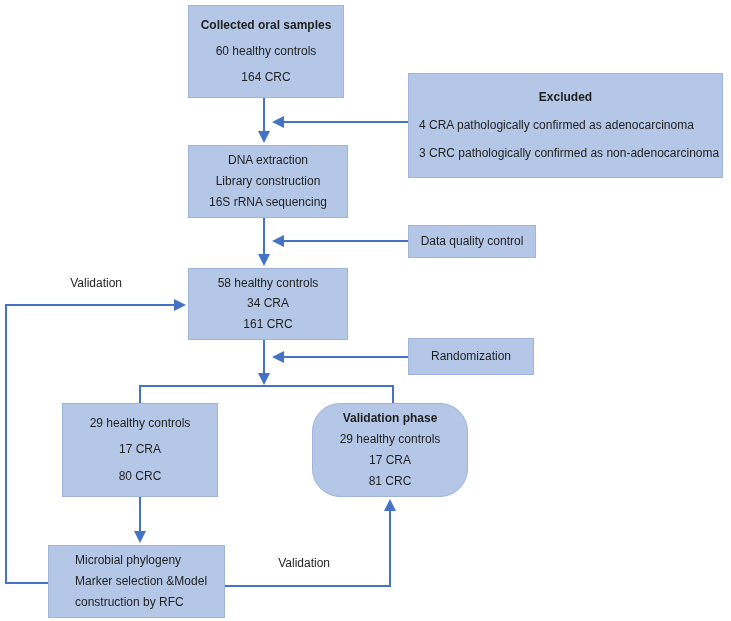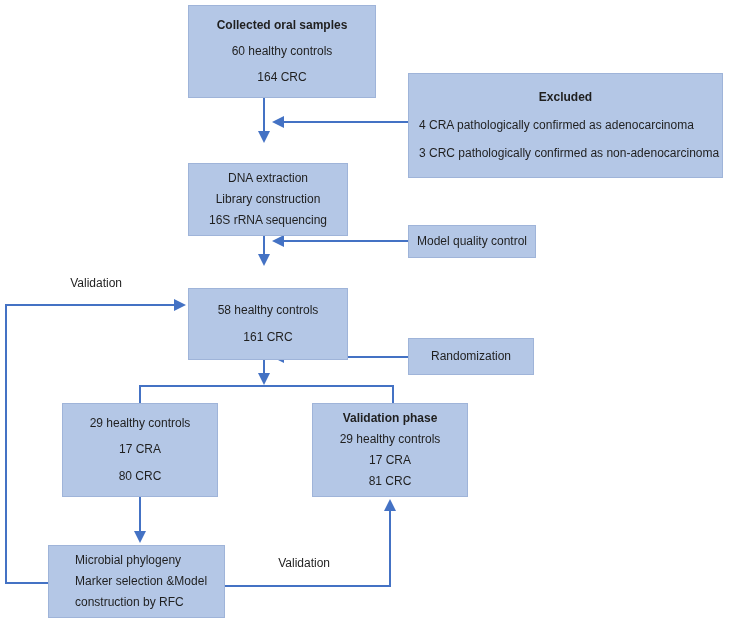--- a/index.html
+++ b/index.html
@@ -43,29 +43,29 @@
     fill: none;
   }
   #arrowhead path { fill: var(--arrow, #4472c4); }
   .flow-label {
     position: absolute;
     font-size: 12px;
     text-align: right;
   }
 
   
-  #node-collected   { left: 188px; top: 5px;   width: 188px; height: 93px;  }
+  #node-collected   { left: 188px; top: 5px;   width: 156px; height: 93px;  }
   #node-excluded    { left: 408px; top: 73px;  width: 315px; height: 105px; padding: 2px 0; }
   #node-excluded .line { text-align: left; padding-left: 10px; }
-  #node-dna         { left: 188px; top: 145px; width: 160px; height: 73px; margin-top: 18px;  }
+  #node-dna         { left: 188px; top: 145px; width: 160px; height: 73px;  }
   #node-quality     { left: 408px; top: 225px; width: 128px; height: 33px;  }
-  #node-filtered    { left: 188px; top: 268px; width: 160px; height: 72px; margin-top: 20px;  }
+  #node-filtered    { left: 188px; top: 268px; width: 160px; height: 72px;  }
   #node-random      { left: 408px; top: 338px; width: 126px; height: 37px; justify-content: center;  }
   #node-discovery   { left: 62px;  top: 403px; width: 156px; height: 94px;  }
-  #node-valphase    { left: 312px; top: 403px; width: 156px; height: 94px;  }
+  #node-valphase    { left: 312px; top: 403px; width: 156px; height: 94px; border-radius: 28px;  }
   #node-model       { left: 48px;  top: 545px; width: 177px; height: 73px;  }
   #node-model .line { text-align: left; padding-left: 26px; }
 
   #label-validation-left   { left: 50px;  top: 276px; width: 72px; }
   #label-validation-bottom { left: 258px; top: 556px; width: 72px; }
 </style>
 </head>
 <body>
 
 <div class="canvas">
@@ -100,25 +100,26 @@
     <div class="line">3 CRC pathologically confirmed as non-adenocarcinoma</div>
   </div>
 
   <div class="node" id="node-dna">
     <div class="line">DNA extraction</div>
     <div class="line">Library construction</div>
     <div class="line">16S rRNA sequencing</div>
   </div>
 
   <div class="node" id="node-quality">
-    <div class="line">Model quality control</div>
+    <div class="line">Data quality control</div>
   </div>
 
   <div class="node" id="node-filtered">
     <div class="line">58 healthy controls</div>
+    <div class="line">34 CRA</div>
     <div class="line">161 CRC</div>
   </div>
 
   <div class="node" id="node-random">
     <div class="line">Randomization</div>
   </div>
 
   <div class="node" id="node-discovery">
     <div class="line">29 healthy controls</div>
     <div class="line">17 CRA</div>

